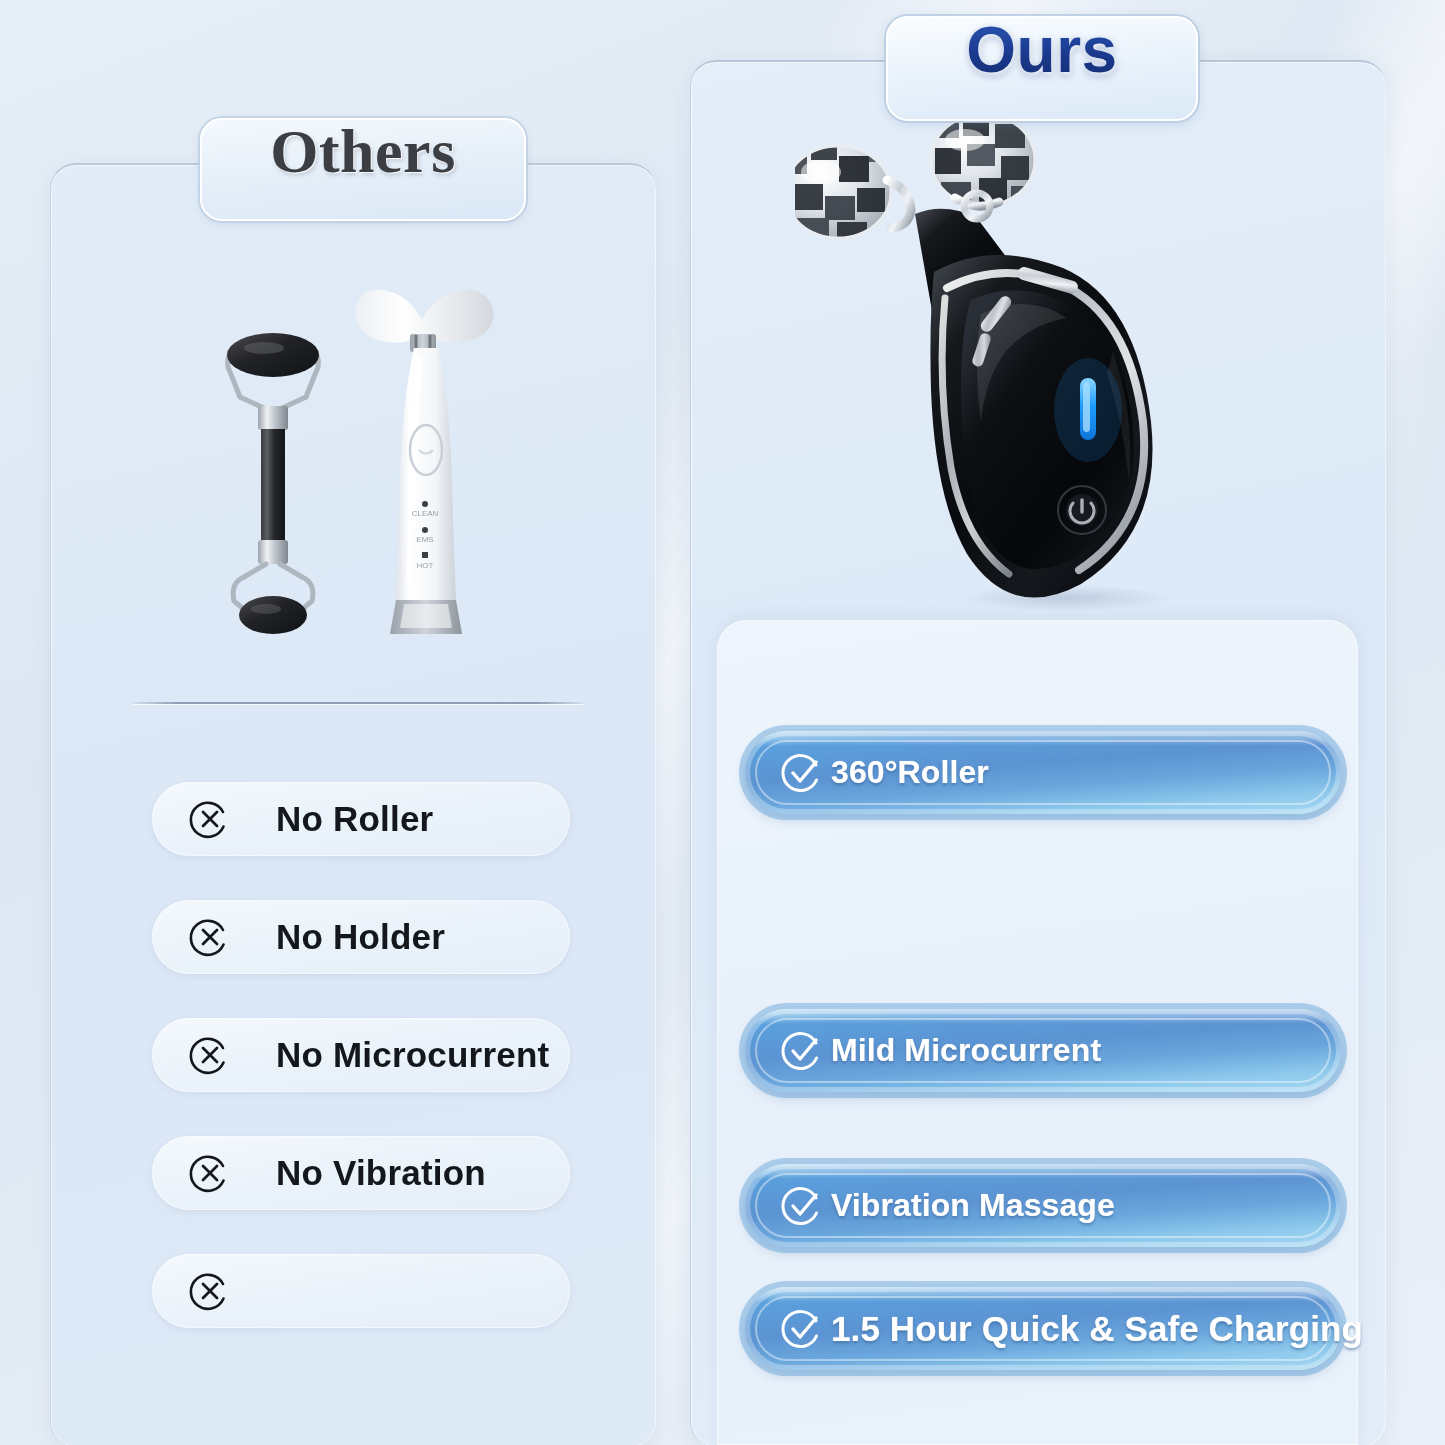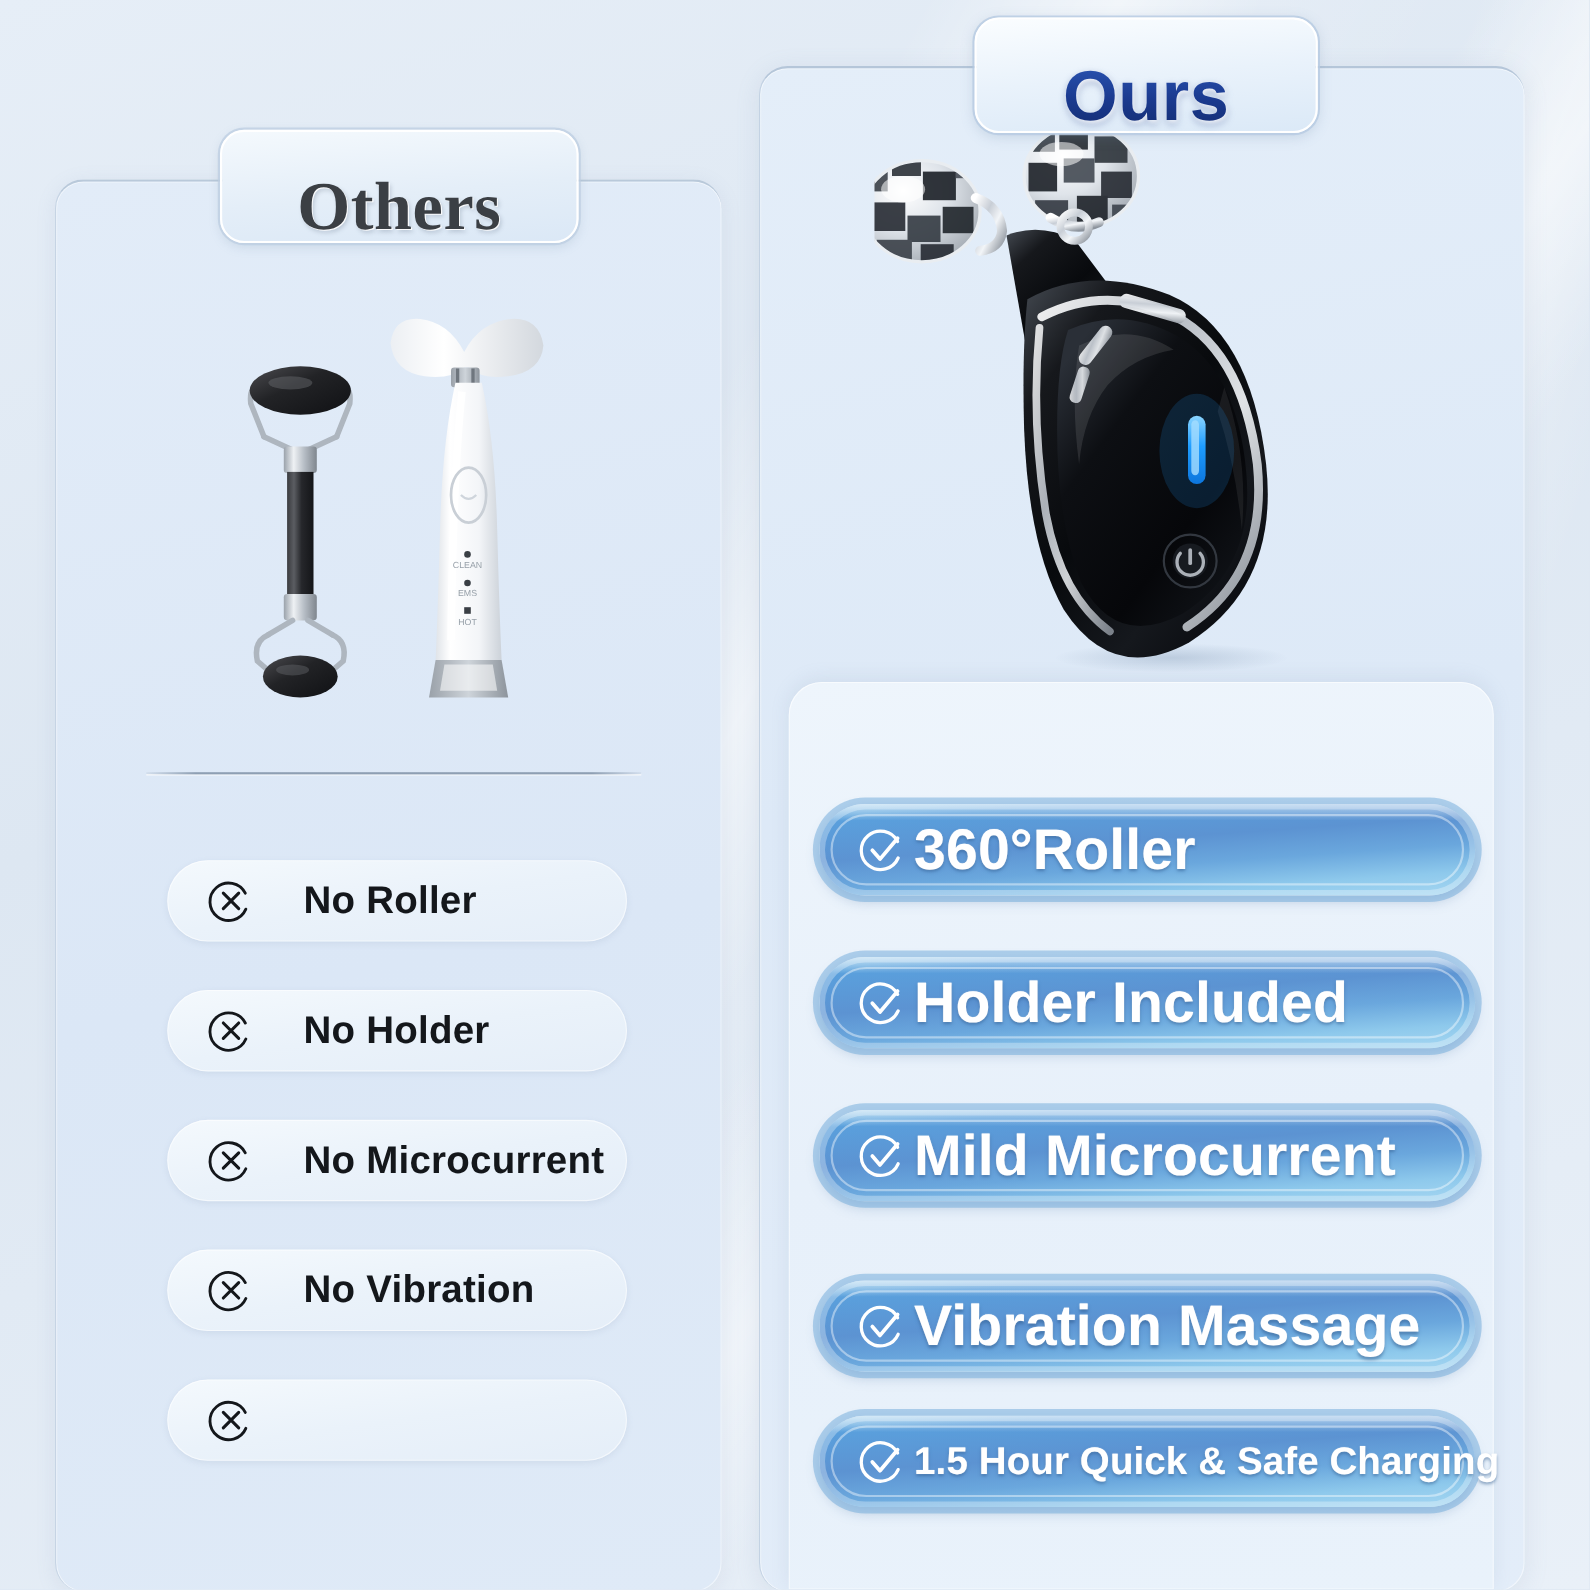--- a/index.html
+++ b/index.html
@@ -31,21 +31,21 @@
   }
   .panel-right{
     left:690px;top:60px;width:695px;height:1385px;
     background:linear-gradient(168deg,#e4eef9 0%,#dde9f7 45%,#e3edf9 100%);
     border-top:2px solid #b5c6d9;
     border-left:1px solid #c3d2e3;
     box-shadow:0 0 0 1px rgba(255,255,255,.5) inset, 0 4px 22px rgba(120,140,170,.14);
   }
 
   
-  .badge{position:absolute;display:flex;align-items:flex-end;justify-content:center;
+  .badge{position:absolute;display:flex;align-items:flex-start;justify-content:center;
     border-radius:22px;}
   .badge-others{
     left:200px;top:118px;width:322px;height:99px;
     background:linear-gradient(175deg,#f4f9fd 0%,#e4eef8 55%,#dbe8f6 100%);
     border:2px solid #ffffff;
     box-shadow:0 0 0 2px rgba(188,206,226,.75), 0 3px 10px rgba(120,145,175,.22);
     font-family:Liberation Serif, serif;
   }
   .badge-ours{
     left:886px;top:16px;width:308px;height:101px;
@@ -93,21 +93,21 @@
     background:
       linear-gradient(180deg,rgba(255,255,255,.55) 0%,rgba(255,255,255,0) 18%),
       linear-gradient(176deg,#7fc0e8 0%,#5a9fdc 14%,#5c93d2 42%,#6aa7dd 62%,#8ec9ec 82%,#a6d7f2 100%);
     box-shadow:
       0 0 0 5px rgba(255,255,255,.30) inset,
       0 0 0 6px rgba(120,175,220,.55),
       0 5px 12px rgba(90,130,175,.35);}
   .pill-right::after{content:"";position:absolute;left:10px;right:10px;top:9px;bottom:9px;
     border-radius:34px;border:2px solid rgba(255,255,255,.42);pointer-events:none;}
   .pill-right .ico{margin-left:32px;flex:0 0 auto;display:block;position:relative;z-index:2;}
-  .pill-right .txt{margin-left:4px;font-size:52px;font-weight:700;color:#ffffff;
+  .pill-right .txt{margin-left:4px;font-size:32px;font-weight:700;color:#ffffff;
     letter-spacing:.1px;white-space:nowrap;position:relative;z-index:2;
     text-shadow:0 2px 3px rgba(45,90,140,.55), 0 0 1px rgba(255,255,255,.8);}
   .pill-right.long .txt{font-size:35px;}
 
   
   .prod{position:absolute;}
 
   
   .roller{left:218px;top:305px;width:110px;height:350px;}
   
@@ -380,27 +380,20 @@
   <div class="inner-card"></div>
 
   <div class="pill-right" style="top:731px">
     <svg class="ico" width="50" height="50" viewBox="0 0 50 50">
       <path d="M39 17 A17.5 17.5 0 1 0 39.5 32" fill="none" stroke="#ffffff" stroke-width="3" stroke-linecap="round"></path>
       <path d="M16 25 L23 33 L39 14" fill="none" stroke="#ffffff" stroke-width="3.4" stroke-linecap="round" stroke-linejoin="round"></path>
     </svg>
     <span class="txt">360°Roller</span>
   </div>
 
-  <div class="pill-right" style="top:870px">
-    <svg class="ico" width="50" height="50" viewBox="0 0 50 50">
-      <path d="M39 17 A17.5 17.5 0 1 0 39.5 32" fill="none" stroke="#ffffff" stroke-width="3" stroke-linecap="round"></path>
-      <path d="M16 25 L23 33 L39 14" fill="none" stroke="#ffffff" stroke-width="3.4" stroke-linecap="round" stroke-linejoin="round"></path>
-    </svg>
-    <span class="txt">Holder Included</span>
-  </div>
 
   <div class="pill-right" style="top:1009px">
     <svg class="ico" width="50" height="50" viewBox="0 0 50 50">
       <path d="M39 17 A17.5 17.5 0 1 0 39.5 32" fill="none" stroke="#ffffff" stroke-width="3" stroke-linecap="round"></path>
       <path d="M16 25 L23 33 L39 14" fill="none" stroke="#ffffff" stroke-width="3.4" stroke-linecap="round" stroke-linejoin="round"></path>
     </svg>
     <span class="txt">Mild Microcurrent</span>
   </div>
 
   <div class="pill-right" style="top:1164px">

